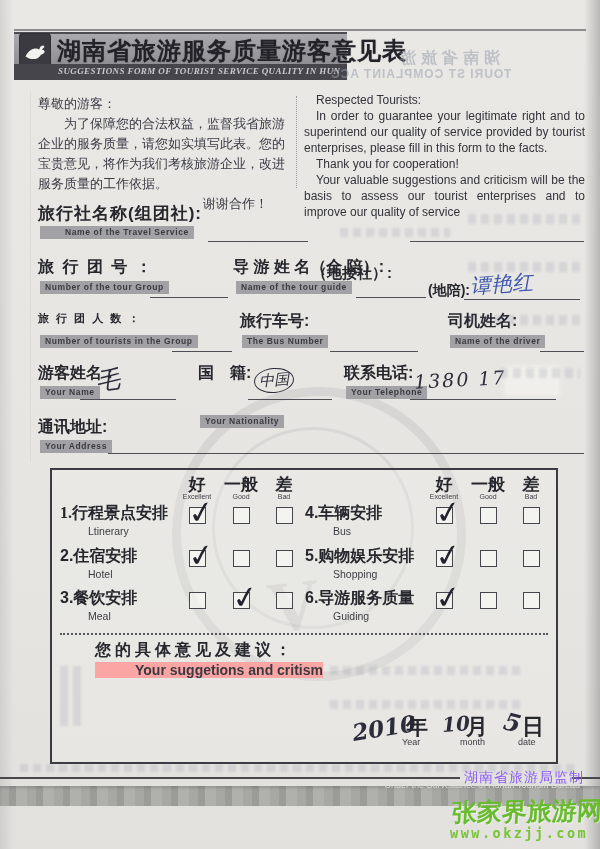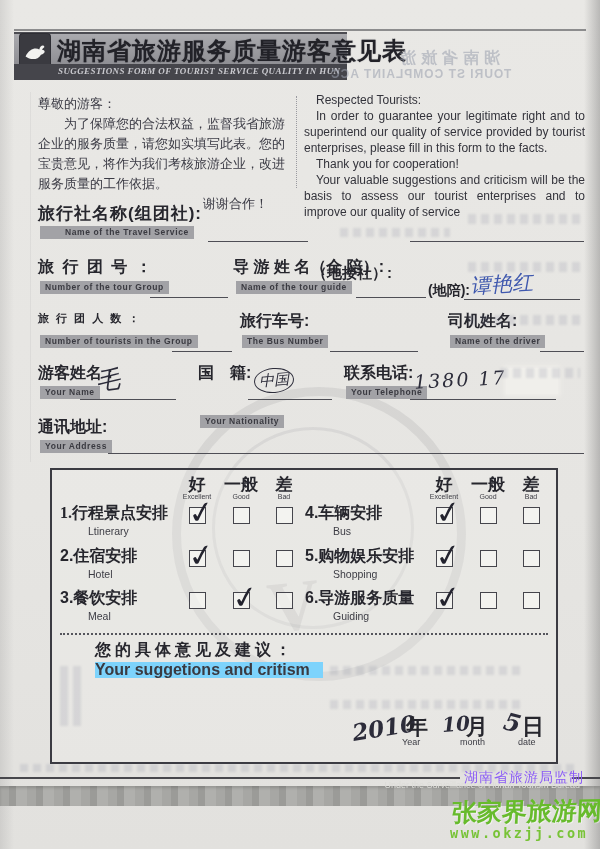--- a/index.html
+++ b/index.html
@@ -45,21 +45,21 @@
   
   .rbox{left:50px;top:468px;width:504px;height:292px;border:2px solid #3b3b42;background:rgba(245,244,241,.25);}
   .colhead{width:50px;text-align:center;}
   .colhead .c{font-size:17px;font-weight:bold;display:block;line-height:17px;color:#26262d;}
   .colhead .e{font-size:7px;display:block;color:#3c3c44;line-height:8px;}
   .item-cn{font-size:16px;font-weight:bold;color:#26262d;white-space:nowrap;}
   .item-en{font-size:10.5px;color:#3c3c44;white-space:nowrap;}
   .cb{position:absolute;width:15px;height:15px;border:1.6px solid #45454c;background:rgba(250,250,247,.6);}
   .cb.checked::after{content:"✓";position:absolute;left:-2px;top:-14px;font-size:31px;font-weight:bold;color:#23232e;transform:rotate(-8deg);font-family:"DejaVu Sans",sans-serif;}
   .dotsep{border-top:2px dotted #55555c;}
-  .suggband{background:#7dd3fc;color:#3a3a41;font-size:16px;font-weight:bold;text-align:left;line-height:16px;}
+  .suggband{background:#fca5a5;color:#3a3a41;font-size:14px;font-weight:bold;text-align:right;line-height:16px;}
 
   
   .dchar{font-size:22px;font-weight:bold;color:#26262d;}
   .dsub{font-size:9px;color:#3c3c44;}
   .dhand{font-family:"DejaVu Serif",serif;font-style:italic;color:#2c2c3a;font-weight:bold;}
 
   
   .stamp{border-radius:50%;}
   .stamp.outer{left:172px;top:387px;width:276px;height:276px;border:9px solid rgba(105,105,115,.13);}
   .stamp.inner{left:212px;top:427px;width:196px;height:196px;border:3px solid rgba(105,105,115,.11);}

